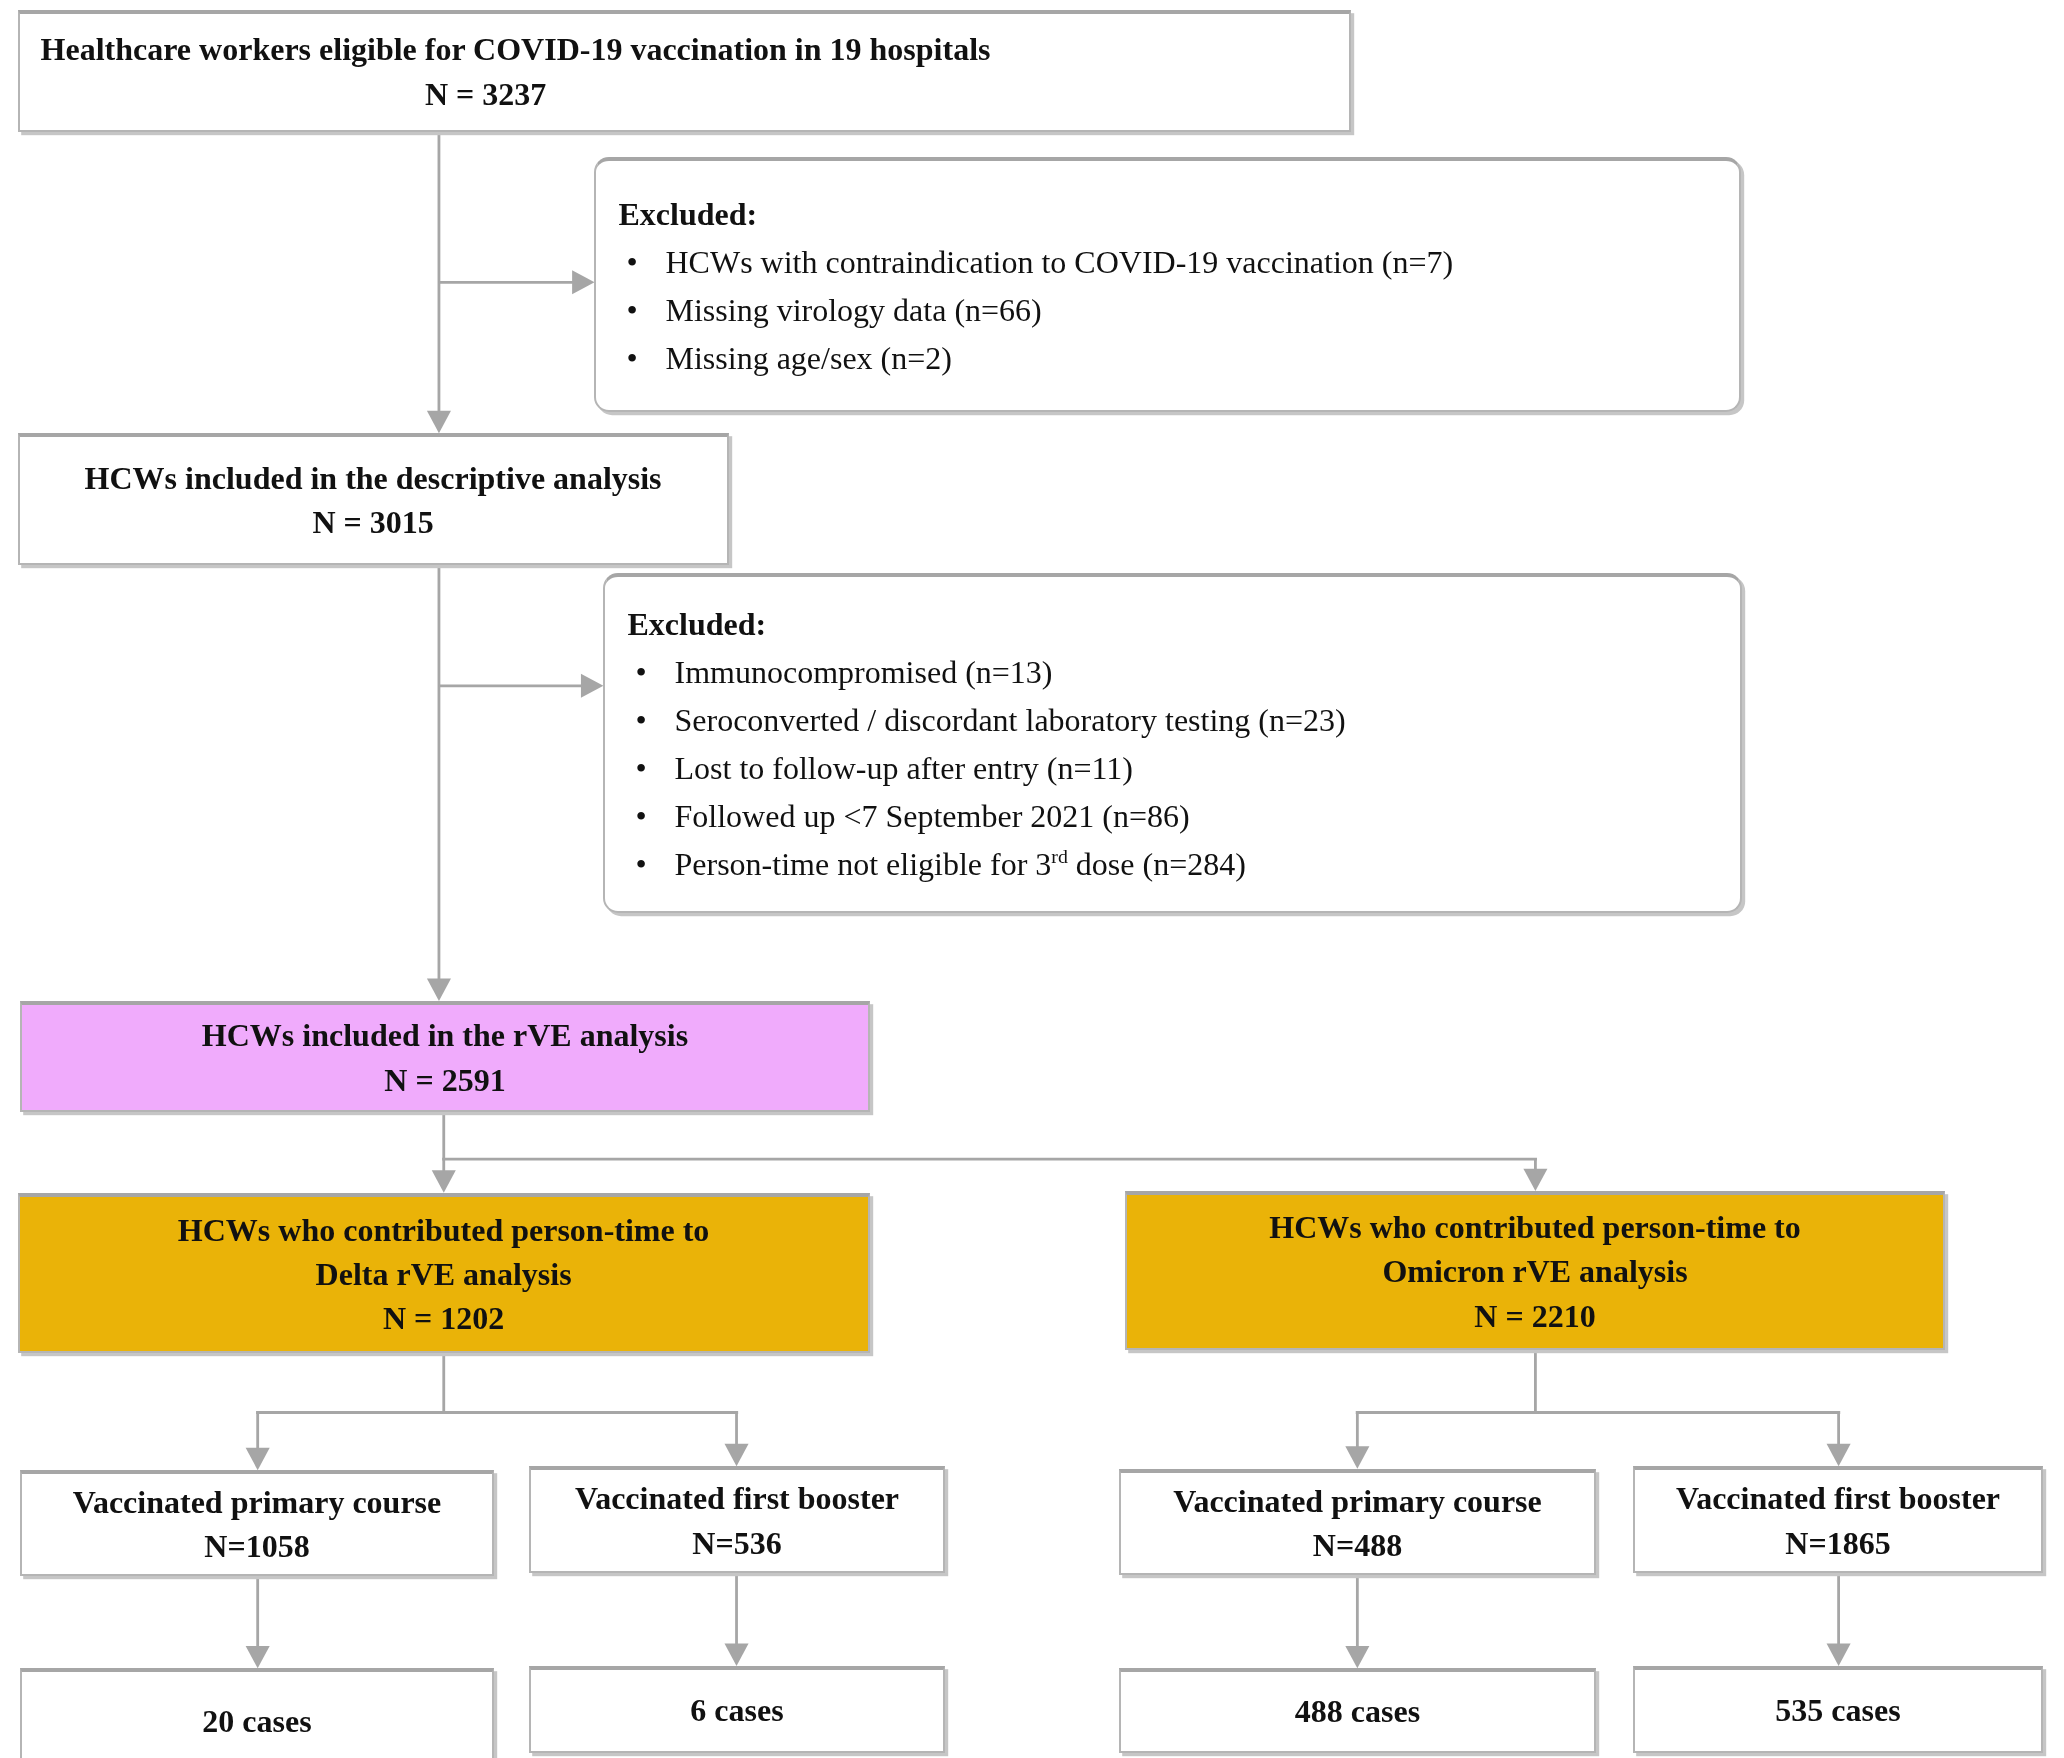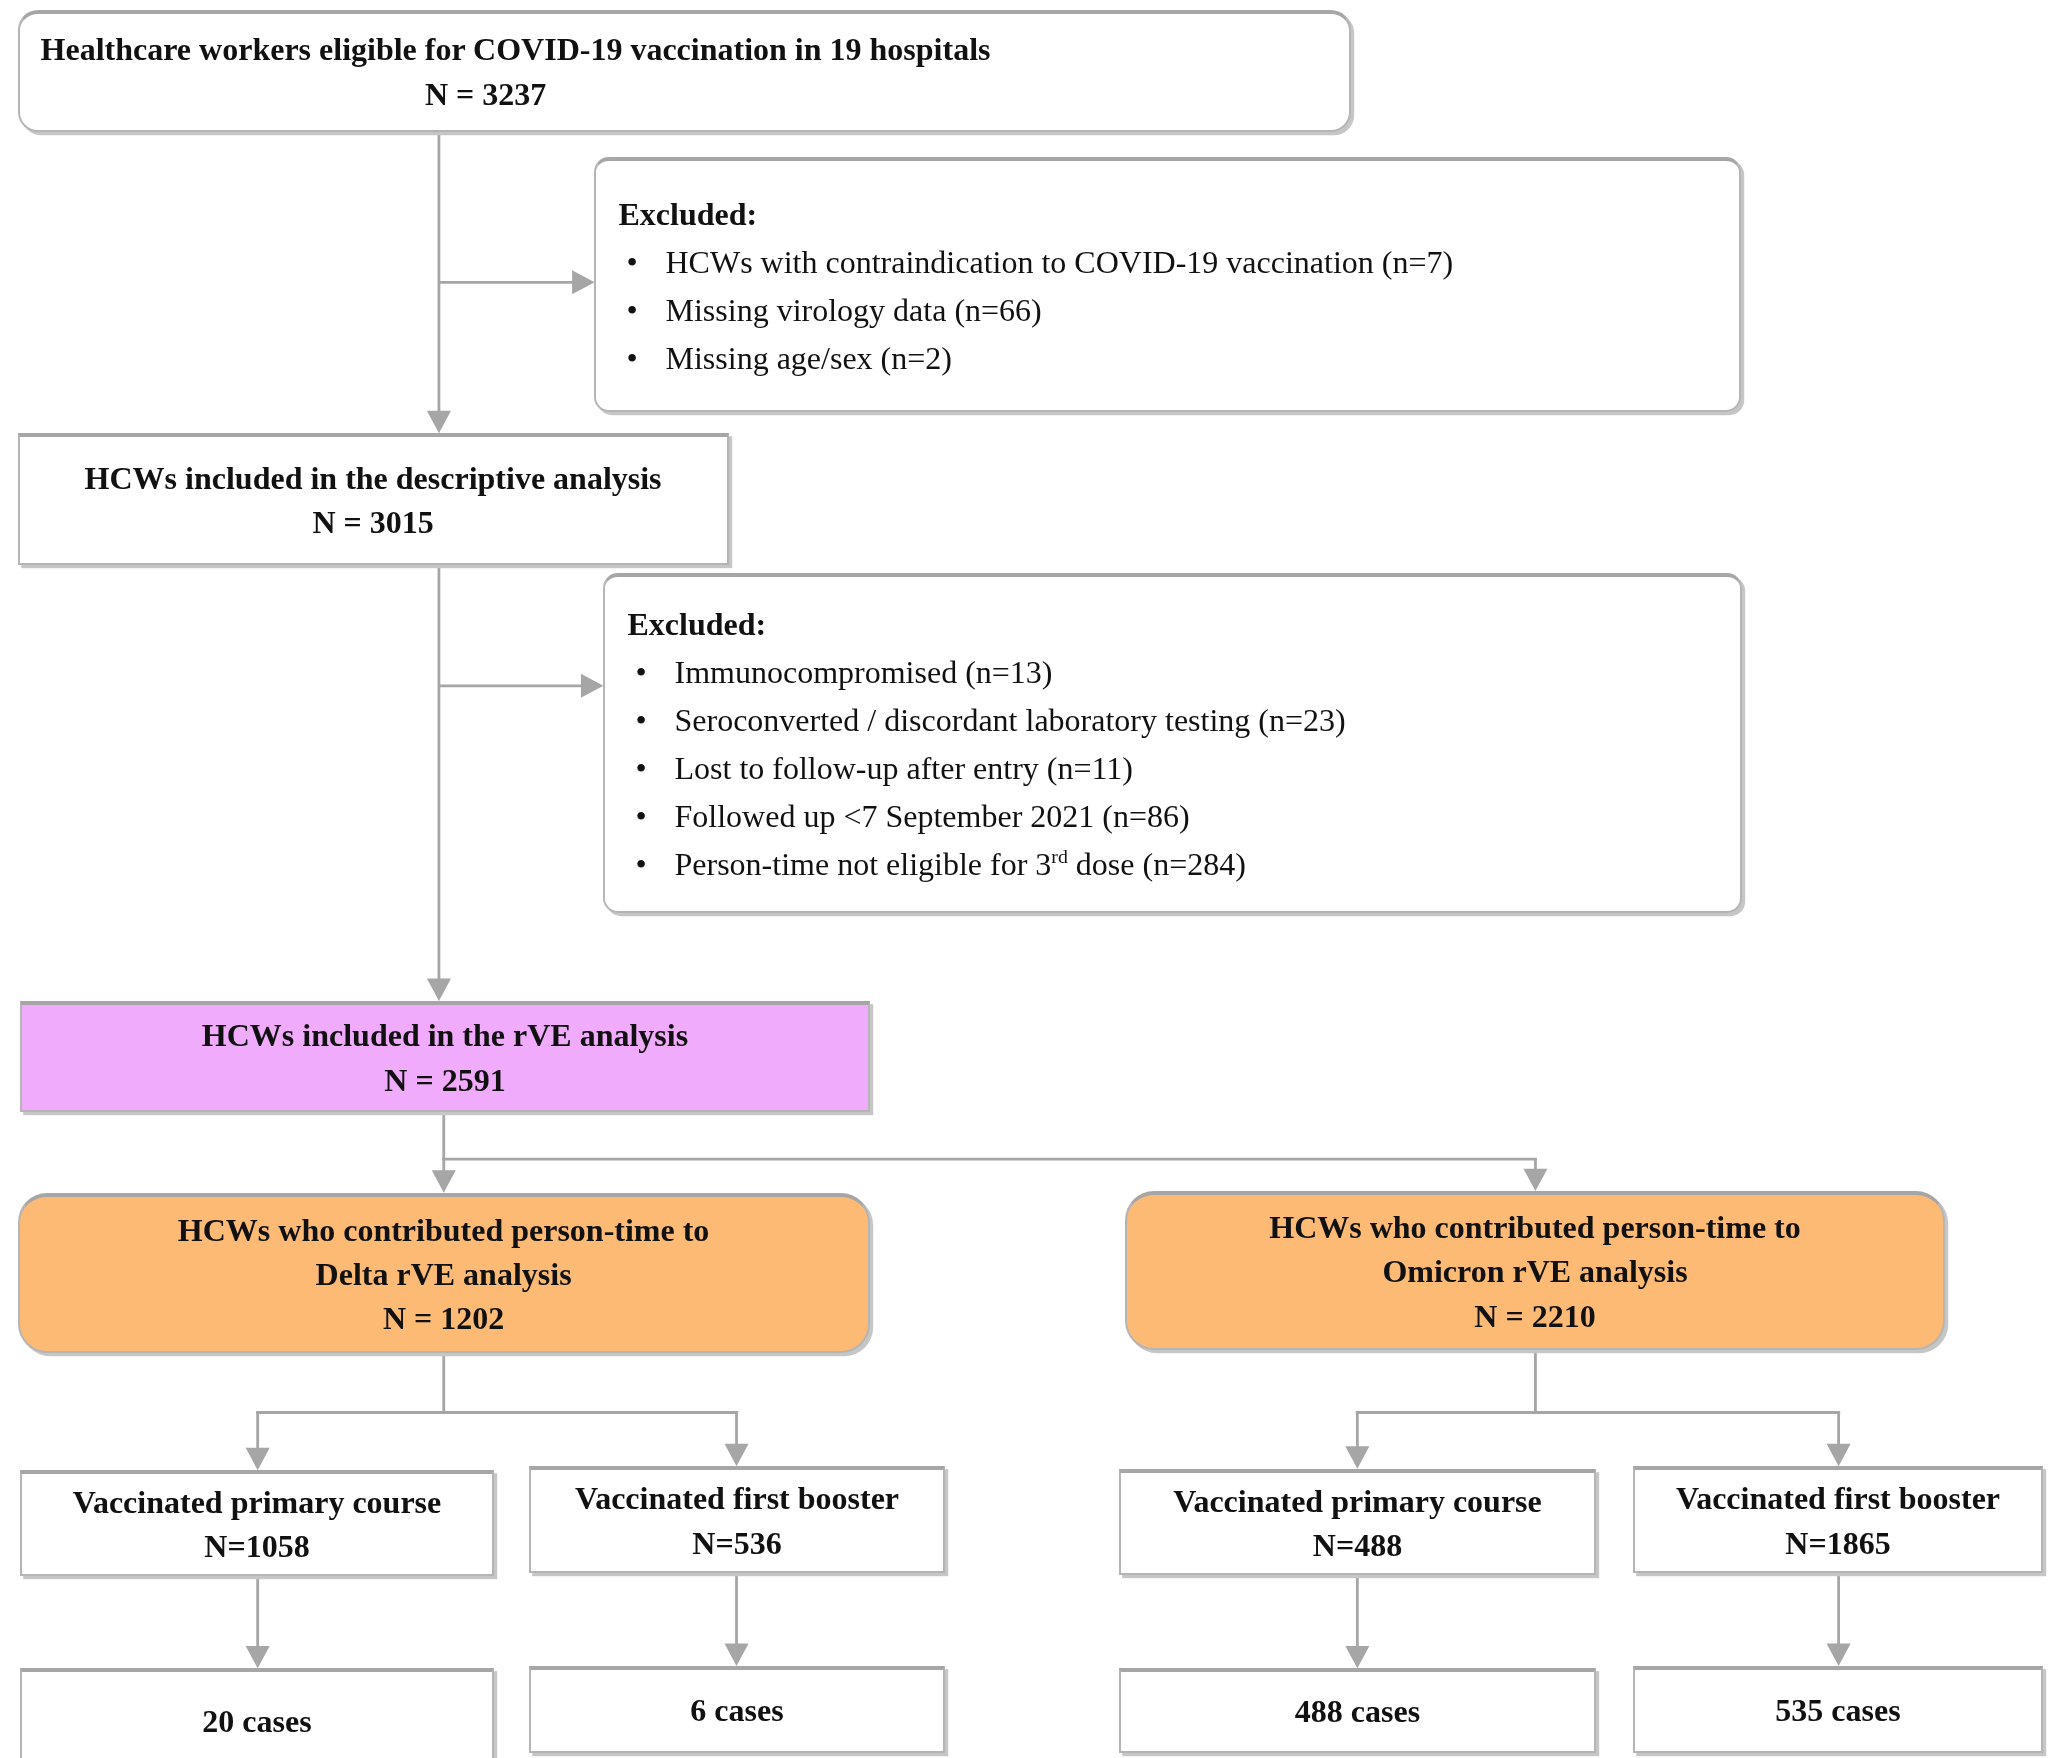--- a/index.html
+++ b/index.html
@@ -10,22 +10,22 @@
   #canvas{position:absolute;left:0;top:0;width:2065px;height:1759px;}
   svg.connectors{position:absolute;left:0;top:0;width:2065px;height:1759px;z-index:1;}
   .box{
     position:absolute;z-index:2;background:#ffffff;box-sizing:border-box;
     border:2.4px solid #b5b5b5;border-top:4px solid #a6a6a6;
     box-shadow:3.2px 3.2px 0 #c6c6c6;
     display:flex;flex-direction:column;justify-content:center;align-items:center;
     text-align:center;font-weight:bold;font-size:32px;line-height:1.38;
   }
   .fill-light{background:#f0abfc;}
-  .fill-gray{background:#fdba74;border-radius:29px;}
-  .box.left-align{align-items:flex-start;text-align:left;padding-left:21px;border-radius:20px;}
+  .fill-gray{background:#eab308;}
+  .box.left-align{align-items:flex-start;text-align:left;padding-left:21px;}
   .box1-n{display:block;width:890px;text-align:center;}
   .excl{
     align-items:flex-start;text-align:left;font-weight:normal;
     padding:9.6px 19px 9.6px 22.5px;line-height:1.5;font-size:32px;justify-content:center;border-radius:15px;
   }
   .excl .hdr{font-weight:bold;}
   ul.items{list-style:none;margin:0;padding:0;}
   ul.items li{padding-left:47px;position:relative;}
   ul.items li::before{content:"\2022";position:absolute;left:8px;top:0;}
   sup{font-size:0.62em;line-height:0;vertical-align:super;}

